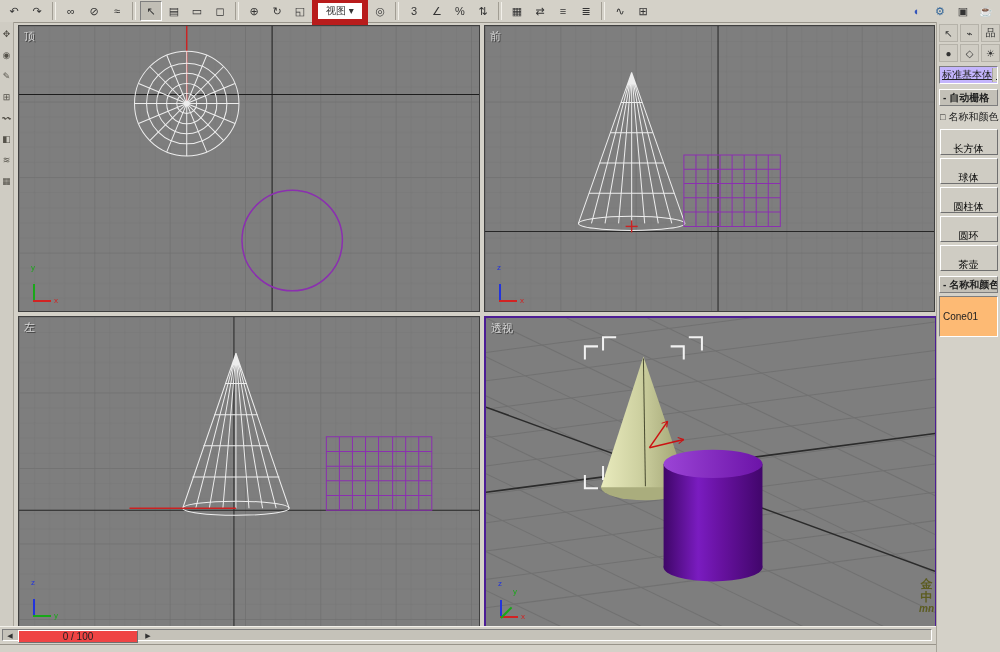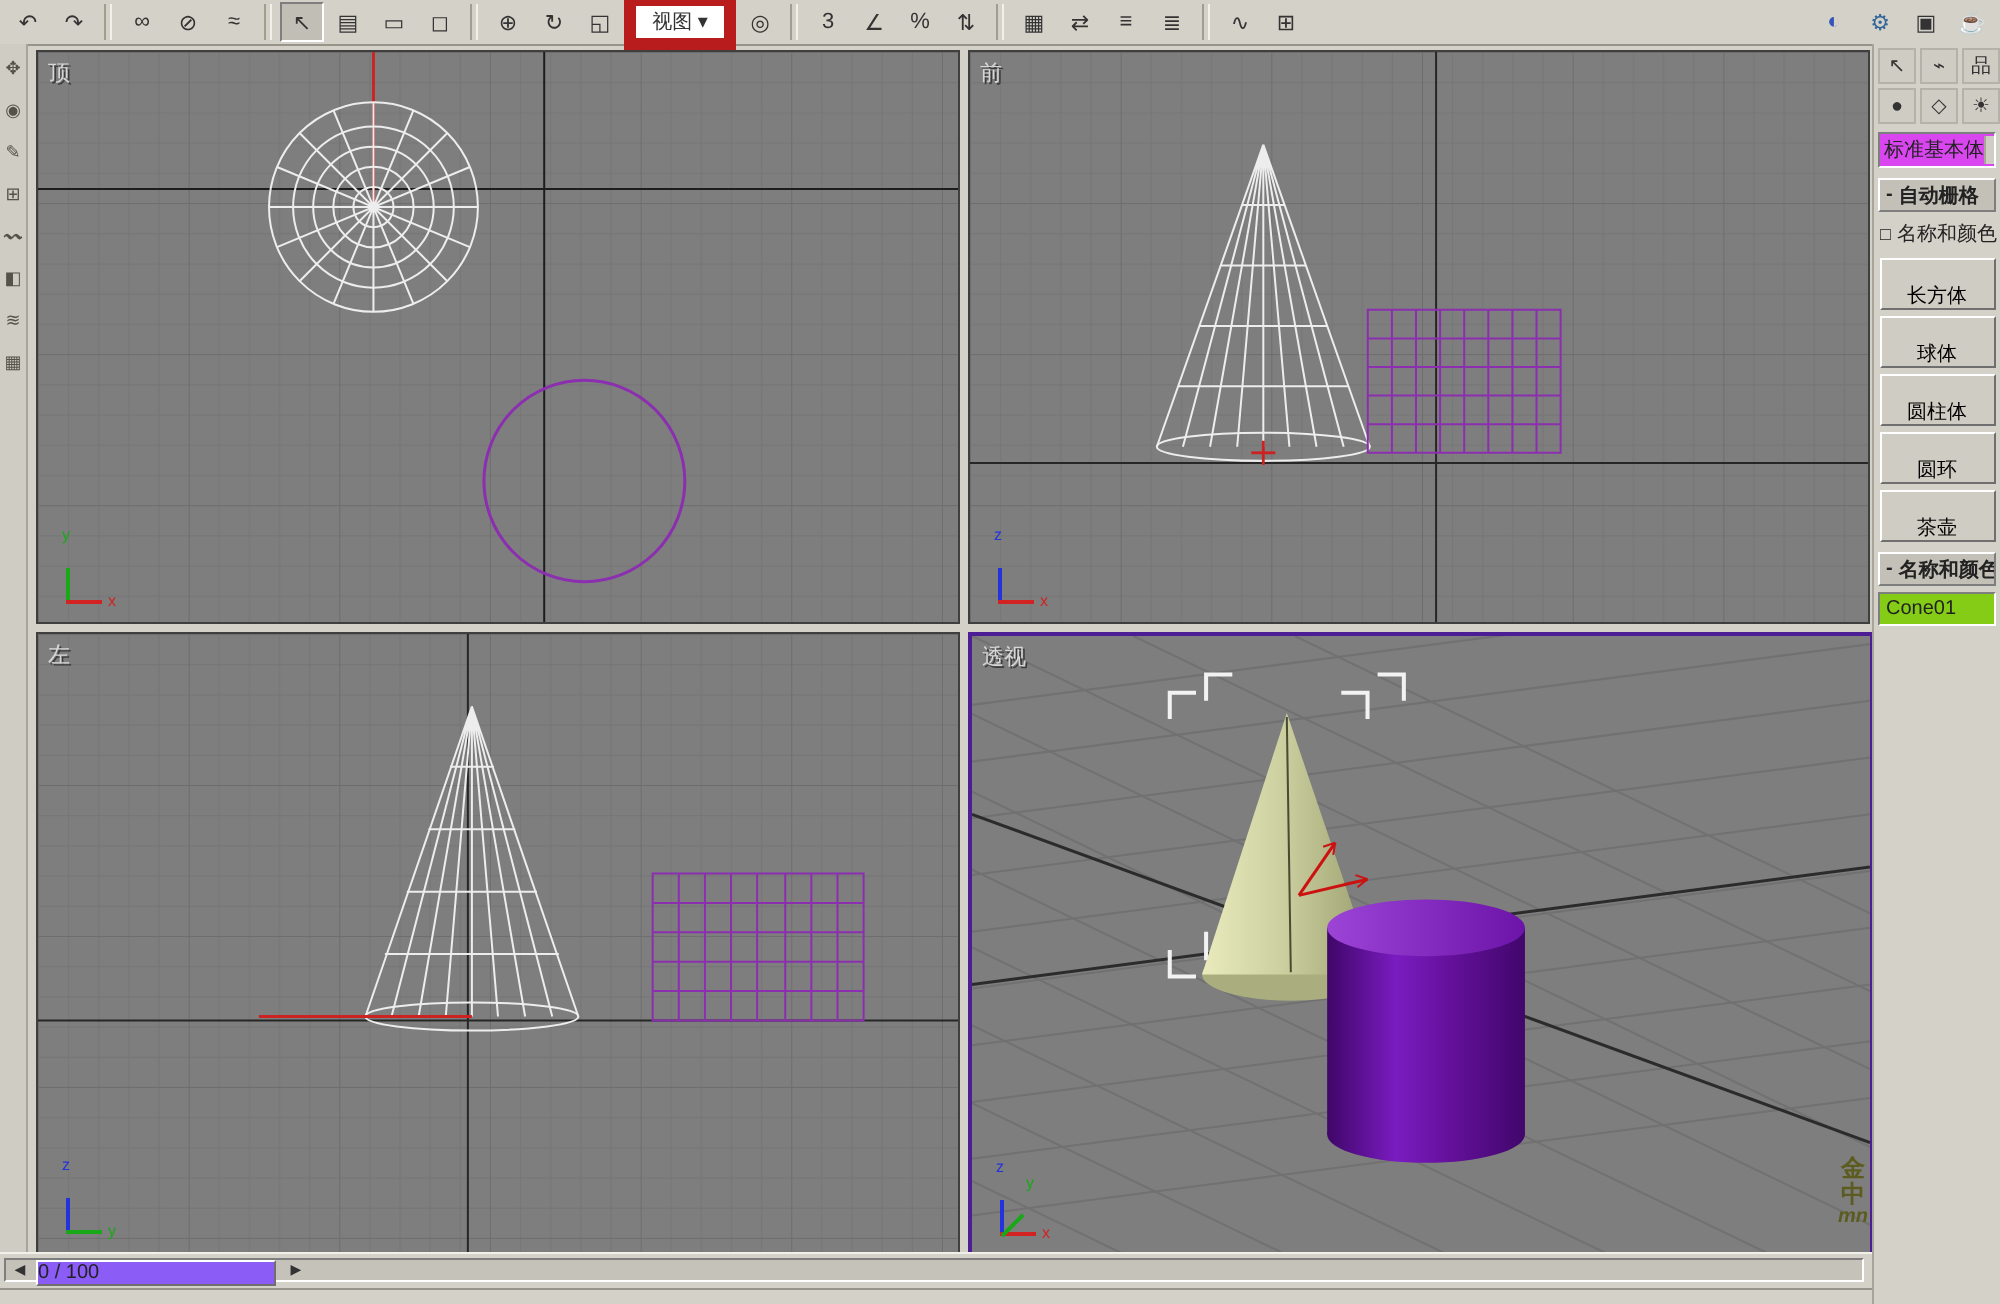--- a/index.html
+++ b/index.html
@@ -48,52 +48,52 @@
   .watermark{position:absolute;right:1px;bottom:14px;width:15px;text-align:center;
              color:#5c5c20;font-weight:bold;font-size:12px;line-height:13px;word-break:break-all;}
   .watermark .wm2{font-size:10px;line-height:9px;font-style:italic;}
 
   
   .right-panel{position:absolute;left:936px;top:22px;width:64px;height:630px;background:#d4d1c8;
                border-left:1px solid #a8a49a;overflow:hidden;box-sizing:border-box;}
   .panel-row{display:flex;gap:2px;padding:2px 2px 0 2px;}
   .p-icon{width:17px;height:16px;font-size:10px;color:#333;display:flex;align-items:center;
           justify-content:center;border:1px solid #b5b2a9;background:#cfccc3;flex:none;}
-  .dropdown{margin:4px 2px 2px 2px;height:16px;background:#d946ef;
+  .dropdown{margin:4px 2px 2px 2px;height:16px;background:#c4b5fd;
             border:1px solid;border-color:#7e7e7e #ffffff #ffffff #7e7e7e;
             display:flex;align-items:center;font-size:10px;padding-left:2px;
-            overflow:hidden;white-space:nowrap;}
+            overflow:hidden;white-space:nowrap;text-decoration:underline;}
   .dd-arrow{margin-left:auto;width:13px;height:14px;background:#cfccc3;border-left:1px solid #a8a49a;
             font-size:7px;display:flex;align-items:center;justify-content:center;flex:none;}
   .rollout{height:15px;background:#c3c0b7;border:1px solid;border-color:#ffffff #7e7e7e #7e7e7e #ffffff;
            font-size:10px;font-weight:bold;display:flex;align-items:center;gap:3px;padding:0 3px;
            margin:5px 2px 2px 2px;white-space:nowrap;overflow:hidden;}
   .autogrid{display:flex;align-items:center;gap:3px;font-size:10px;padding:2px 3px;
             white-space:nowrap;overflow:hidden;}
   .cb{font-size:9px;}
   .obj-btn{display:block;width:58px;height:16px;margin:3px auto 0 auto;background:#cfccc3;
            border:1px solid;border-color:#ffffff #6f6f6f #6f6f6f #ffffff;
            font-size:10px;line-height:14px;text-align:center;white-space:nowrap;overflow:hidden;
            font-family:"Liberation Sans",sans-serif;padding:12px;}
-  .name-field{margin:3px 2px;height:15px;background:#84cc16;border:1px solid;
+  .name-field{margin:3px 2px;height:15px;background:#fdba74;border:1px solid;
               border-color:#7e7e7e #ffffff #ffffff #7e7e7e;font-size:10px;line-height:15px;
-              padding:0 3px;white-space:nowrap;overflow:hidden;}
+              padding:12px 3px;white-space:nowrap;overflow:hidden;}
 
   
   .time-slider{position:absolute;left:0;top:626px;width:936px;height:17px;background:#d4d1c8;
                border-top:1px solid #f2f0ea;}
   .ts-track{position:absolute;left:2px;top:2px;width:930px;height:12px;background:#c5c2b9;
             border:1px solid;border-color:#7e7e7e #ffffff #ffffff #7e7e7e;box-sizing:border-box;}
   .ts-arrow{position:absolute;top:4px;width:12px;height:9px;font-size:7px;line-height:9px;
             text-align:center;color:#333;}
   .ts-arrow.left{left:4px;}
   .ts-arrow.right{left:142px;}
-  .ts-thumb{position:absolute;left:18px;top:3px;width:118px;height:11px;background:#8b5cf6;
+  .ts-thumb{position:absolute;left:18px;top:3px;width:118px;height:11px;background:#ef4444;
             border:1px solid;border-color:#ffffff #6f6f6f #6f6f6f #ffffff;font-size:10px;
-            line-height:11px;text-align:left;box-sizing:content-box;}
+            line-height:11px;text-align:center;box-sizing:content-box;}
   .status-bar{position:absolute;left:0;top:644px;width:936px;height:8px;background:#d4d1c8;
               border-top:1px solid #98948a;}
 </style>
 </head>
 <body>
 
 <div class="app">
 
   <svg width="0" height="0" style="position:absolute">
     <defs>

